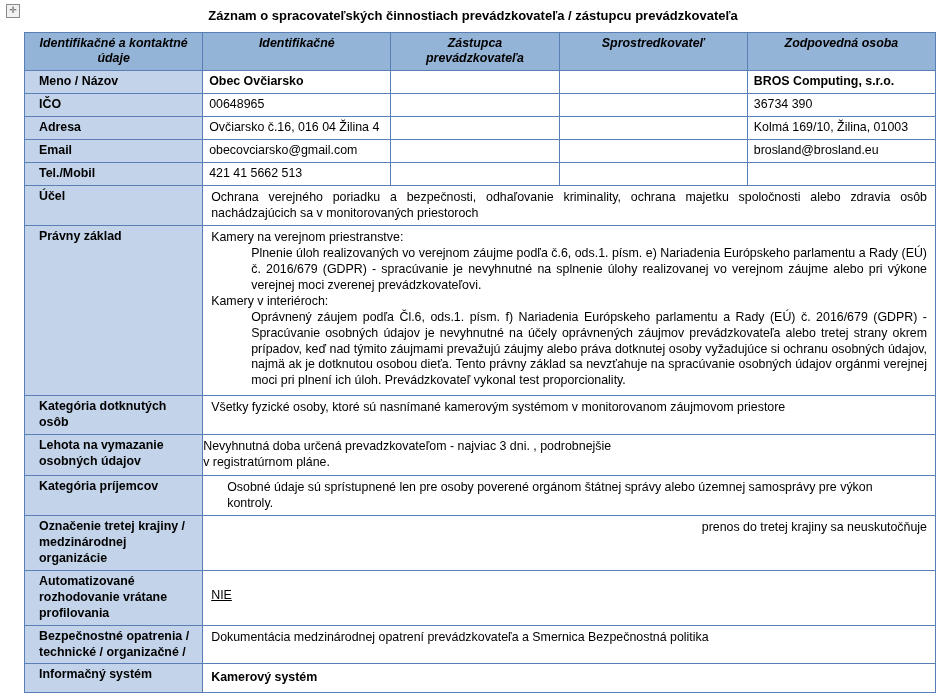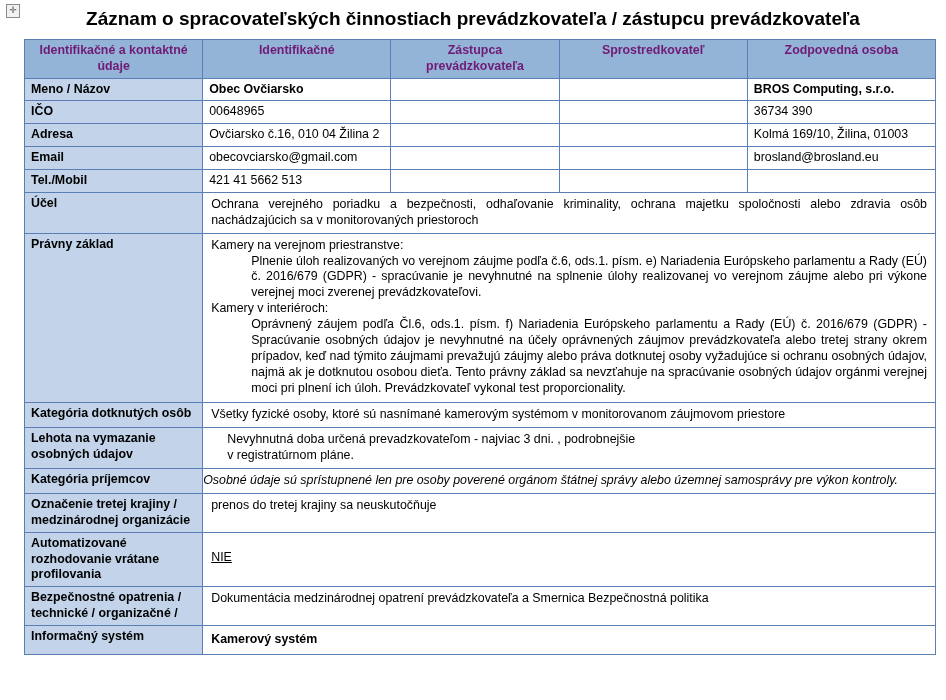--- a/index.html
+++ b/index.html
@@ -16,21 +16,21 @@
   }
   .page {
     position: relative;
     width: 946px;
     height: 700px;
     box-sizing: border-box;
     padding: 0;
   }
   .doc-title {
     text-align: center;
-    font-size: 19px;
+    font-size: 13px;
     font-weight: bold;
     padding: 8px 40px 8px 40px;
     line-height: 1.2;
   }
   .handle {
     position: absolute;
     left: 6px;
     top: 4px;
     width: 12px;
     height: 12px;
@@ -51,35 +51,36 @@
   }
   table.rec td, table.rec th {
     border: 1px solid #5a7fb5;
     vertical-align: top;
     padding: 3px 6px;
     font-size: 12.4px;
     line-height: 1.28;
   }
   th.hdr {
     background: #93b3d7;
-    color: #701a75;
+    color: #000000;
     text-align: center;
     vertical-align: middle;
     font-weight: bold;
     font-size: 12.6px;
     padding: 5px 4px;
+    font-style: italic;
   }
   td.lbl {
     background: #c3d4ea;
     font-weight: bold;
     font-size: 12.4px;
     vertical-align: middle;
   }
   td.lbl.indent {
-    padding-left: 6px;
+    padding-left: 14px;
   }
   td.val {
     background: #ffffff;
     vertical-align: middle;
   }
   td.val.bold {
     font-weight: bold;
   }
   td.val.top {
     vertical-align: top;
@@ -139,21 +140,21 @@
       </tr>
       <tr>
         <td class="lbl indent">IČO</td>
         <td class="val">00648965</td>
         <td class="blank"></td>
         <td class="blank"></td>
         <td class="val">36734 390</td>
       </tr>
       <tr>
         <td class="lbl indent">Adresa</td>
-        <td class="val">Ovčiarsko č.16, 010 04 Žilina 2</td>
+        <td class="val">Ovčiarsko č.16, 016 04 Žilina 4</td>
         <td class="blank"></td>
         <td class="blank"></td>
         <td class="val">Kolmá 169/10, Žilina, 01003</td>
       </tr>
       <tr>
         <td class="lbl indent">Email</td>
         <td class="val">obecovciarsko@gmail.com</td>
         <td class="blank"></td>
         <td class="blank"></td>
         <td class="val">brosland@brosland.eu</td>
@@ -180,30 +181,30 @@
           <div class="sub-block">Oprávnený záujem podľa Čl.6, ods.1. písm. f) Nariadenia Európskeho parlamentu a Rady (EÚ) č. 2016/679 (GDPR) - Spracúvanie osobných údajov je nevyhnutné na účely oprávnených záujmov prevádzkovateľa alebo tretej strany okrem prípadov, keď nad týmito záujmami prevažujú záujmy alebo práva dotknutej osoby vyžadujúce si ochranu   osobných údajov, najmä ak je dotknutou osobou dieťa. Tento právny základ sa  nevzťahuje na spracúvanie osobných údajov orgánmi verejnej moci pri plnení ich úloh. Prevádzkovateľ vykonal test proporcionality.</div>
         </td>
       </tr>
 
       <tr>
         <td class="lbl indent">Kategória dotknutých osôb</td>
         <td class="val" colspan="4" style="padding:4px 8px;">Všetky fyzické osoby, ktoré sú nasnímané kamerovým systémom v monitorovanom záujmovom priestore</td>
       </tr>
       <tr>
         <td class="lbl indent">Lehota na vymazanie osobných údajov</td>
-        <td class="val" colspan="4" style="padding:4px 24px; white-space:pre-line;border-radius:15px;">Nevyhnutná doba určená prevadzkovateľom - najviac 3 dni. , podrobnejšie
+        <td class="val" colspan="4" style="padding:4px 0; white-space:pre-line;border-radius:15px;">Nevyhnutná doba určená prevadzkovateľom - najviac 3 dni. , podrobnejšie
 v registratúrnom pláne.</td>
       </tr>
       <tr>
         <td class="lbl indent">Kategória príjemcov</td>
-        <td class="val" colspan="4" style="padding:4px 0;font-style:italic;">Osobné údaje sú sprístupnené len pre osoby poverené orgánom štátnej správy alebo územnej samosprávy pre výkon kontroly.</td>
+        <td class="val" colspan="4" style="padding:4px 24px;">Osobné údaje sú sprístupnené len pre osoby poverené orgánom štátnej správy alebo územnej samosprávy pre výkon kontroly.</td>
       </tr>
       <tr>
         <td class="lbl indent">Označenie tretej krajiny / medzinárodnej organizácie</td>
-        <td class="val" colspan="4" style="padding:4px 8px;">prenos do tretej krajiny sa neuskutočňuje</td>
+        <td class="val" colspan="4" style="padding:4px 8px;text-align:right;">prenos do tretej krajiny sa neuskutočňuje</td>
       </tr>
       <tr>
         <td class="lbl indent">Automatizované rozhodovanie vrátane profilovania</td>
         <td class="val" colspan="4" style="padding:17px 8px;text-decoration:underline;">NIE</td>
       </tr>
       <tr>
         <td class="lbl indent">Bezpečnostné opatrenia / technické / organizačné /</td>
         <td class="val" colspan="4" style="padding:4px 8px;">Dokumentácia medzinárodnej opatrení prevádzkovateľa a Smernica Bezpečnostná politika</td>
       </tr>
       <tr>

